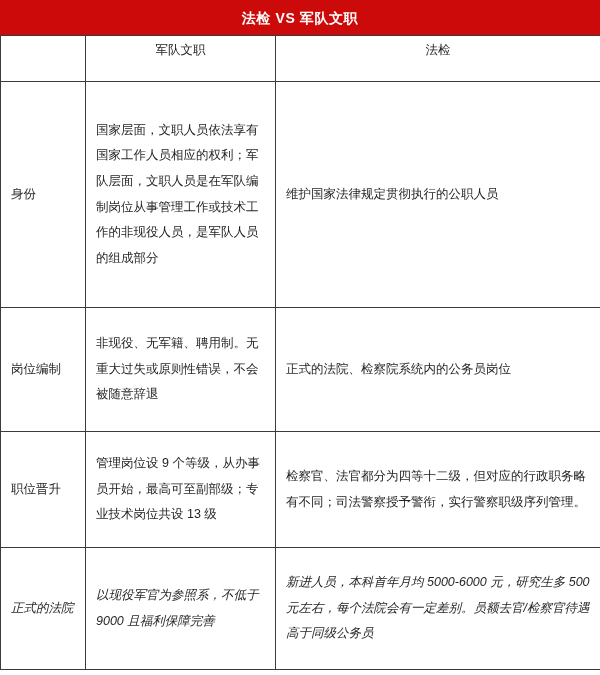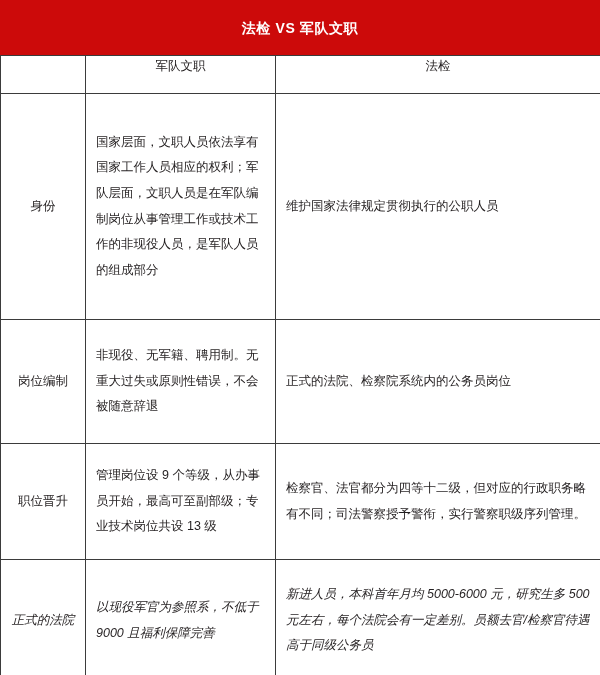--- a/index.html
+++ b/index.html
@@ -19,21 +19,21 @@
     width: 600px;
     height: 675px;
     box-sizing: border-box;
     background: #ffffff;
     position: relative;
     overflow: hidden;
   }
 
   
   .banner {
-    height: 55px;
+    height: 35px;
     background: #CC0A0A;
     display: flex;
     align-items: center;
     justify-content: center;
     box-sizing: border-box;
   }
   .banner-title {
     color: #ffffff;
     font-size: 14px;
     font-weight: bold;
@@ -59,30 +59,29 @@
     vertical-align: middle;
     font-size: 12.5px;
     line-height: 2.05;
     font-weight: normal;
     color: #231f20;
     background: #ffffff;
   }
 
   
   tr.headrow td {
-    height: 38px;
+    height: 46px;
     text-align: center;
     padding-top: 0;
     padding-bottom: 16px;
     line-height: 1.4;
   }
   tr.headrow td.blank { border-left: 1px solid #3b3b3b; }
 
   td.rowlabel {
-    text-align: center;
     padding-left: 4px;
     padding-right: 4px;
     white-space: nowrap;
   }
 
   td.cell-mid {
     text-align: left;
   }
   td.cell-right {
     text-align: left;

